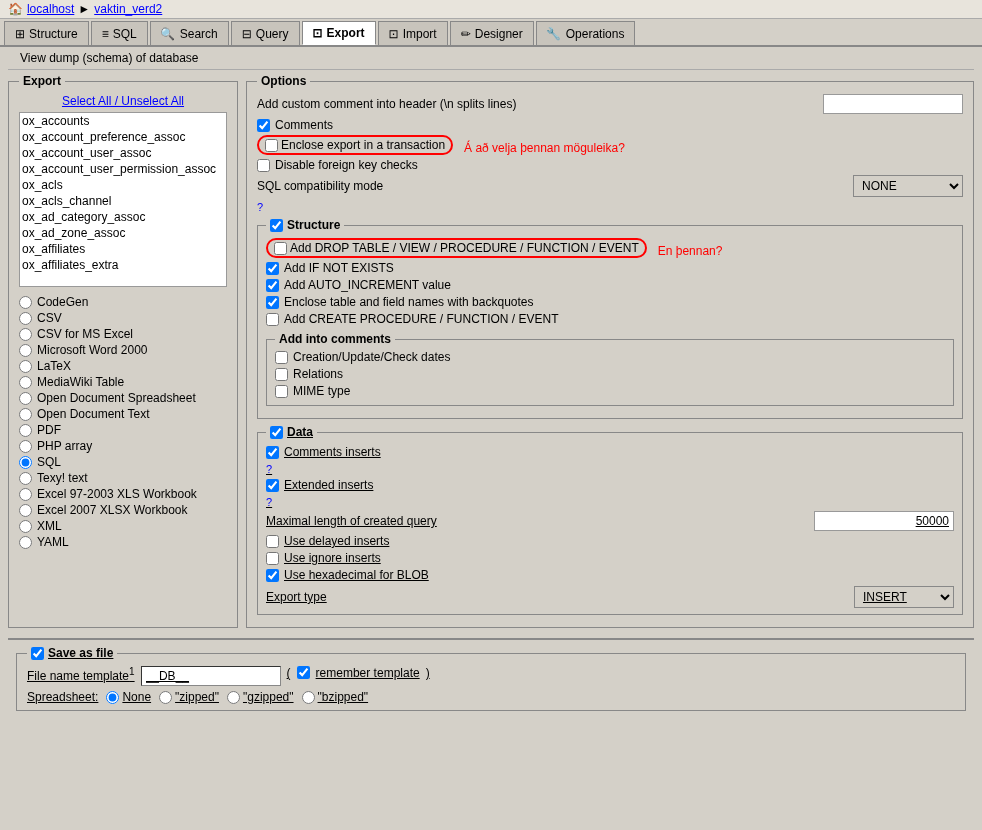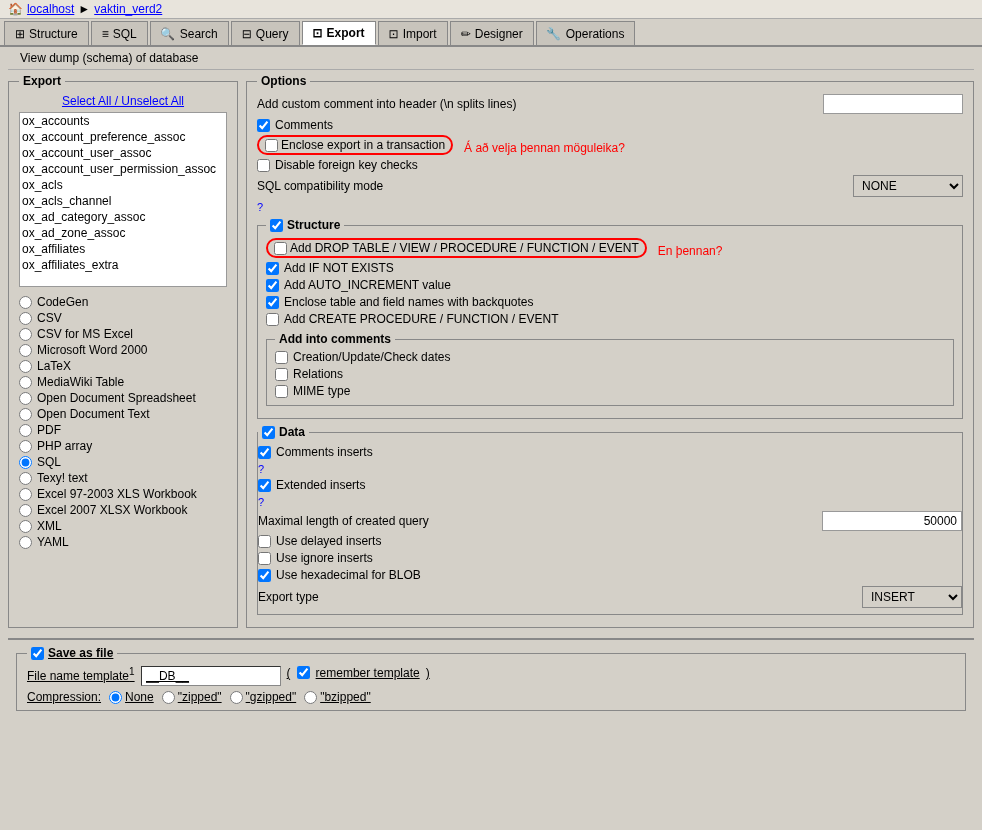--- a/index.html
+++ b/index.html
@@ -51,21 +51,21 @@
 
     
     .structure-fs { border: 1px solid #888; margin-top: 4px; margin-bottom: 6px; padding: 6px 8px; background: #d4d0c8; }
     .structure-fs legend { font-size: 12px; }
 
     
     .sub-fieldset { border: 1px solid #888; margin-top: 6px; padding: 4px 8px; background: #d4d0c8; }
     .sub-fieldset legend { font-size: 12px; }
 
     
-    .data-fs { border: 1px solid #888; margin-top: 4px; padding: 6px 0; background: #d4d0c8; }
+    .data-fs { border: 1px solid #888; margin-top: 4px; padding: 6px 8px; background: #d4d0c8; text-decoration: underline; }
     .data-fs legend { font-size: 12px; }
 
     .data-input { border: 1px solid #999; background: #fff; height: 20px; width: 140px; padding: 0 4px; font-size: 12px; text-align: right; }
 
     .export-type-row { display: flex; align-items: center; margin-top: 4px; }
     .export-type-select { border: 1px solid #888; background: #d4d0c8; height: 22px; font-size: 12px; padding: 0 4px; min-width: 100px; }
 
     
     .bottom-area { margin: 6px 16px; text-decoration: underline; }
     .save-fs { border: 1px solid #888; padding: 6px 10px; background: #d4d0c8; }
@@ -386,21 +386,21 @@
     </legend>
     <div class="save-row">
       <span>File name template<sup>1</sup></span>
       <input type="text" class="filename-input" value="__DB__" style="">
       <span>(</span>
       <input type="checkbox" id="chk-remember" checked="" style="">
       <label for="chk-remember">remember template</label>
       <span>)</span>
     </div>
     <div class="compression-row">
-      <span>Compression:</span>
+      <span>Spreadsheet:</span>
       <div class="compression-option">
         <input type="radio" name="compression" id="comp-none" checked="" style="">
         <label for="comp-none">None</label>
       </div>
       <div class="compression-option">
         <input type="radio" name="compression" id="comp-zip" style="">
         <label for="comp-zip">"zipped"</label>
       </div>
       <div class="compression-option">
         <input type="radio" name="compression" id="comp-gz" style="">

